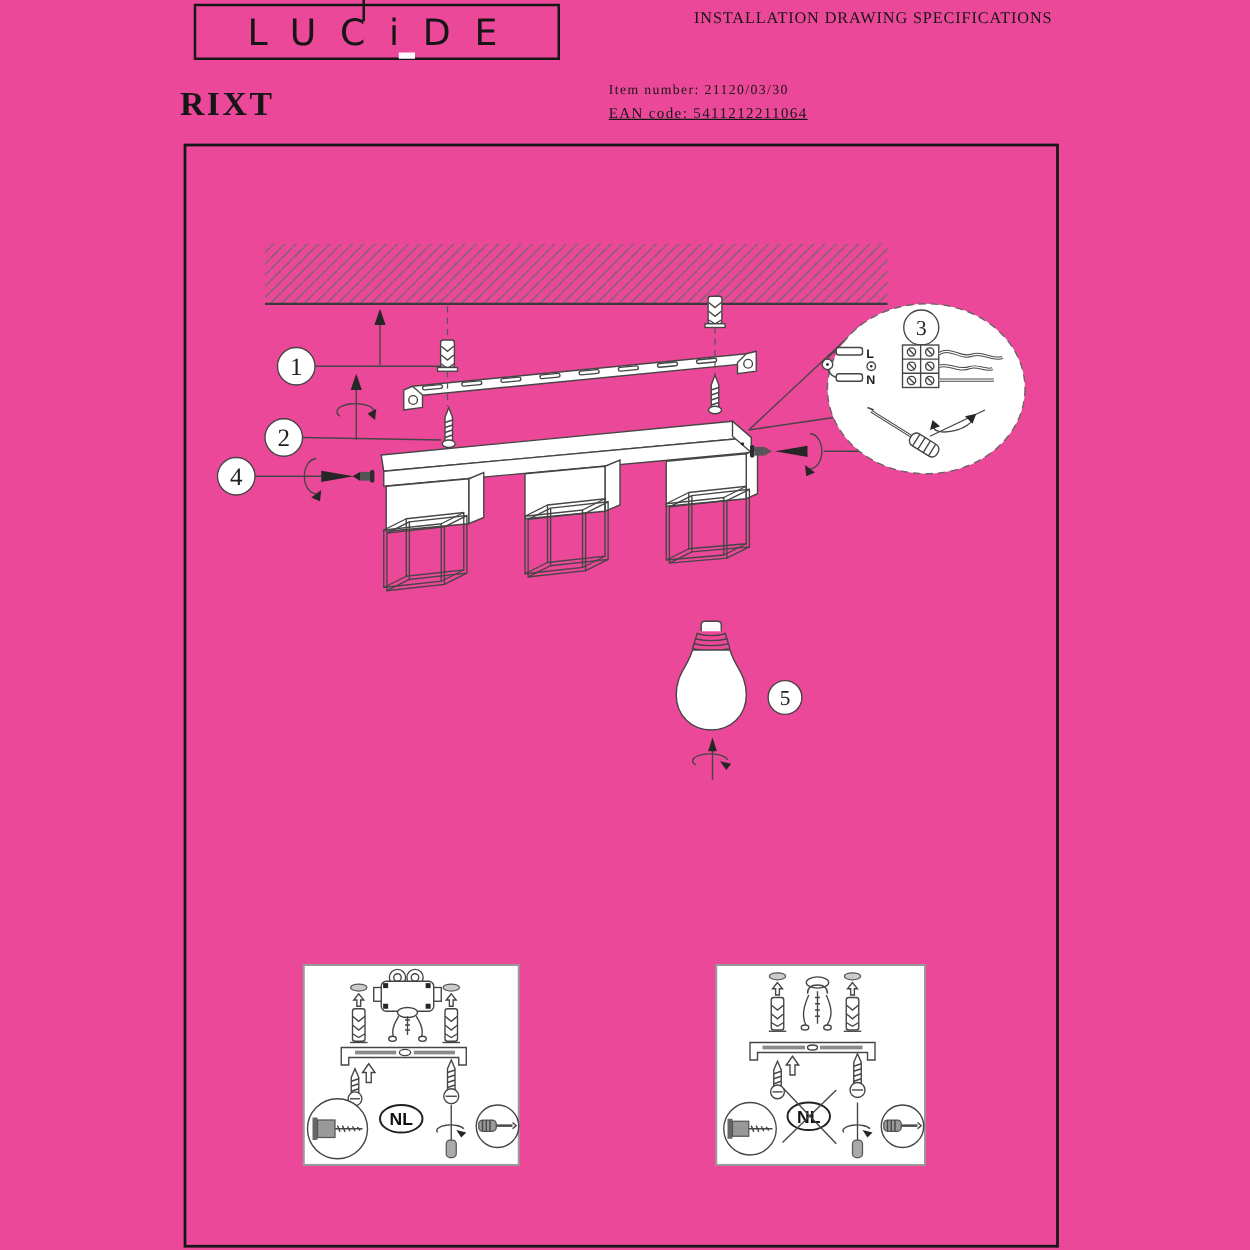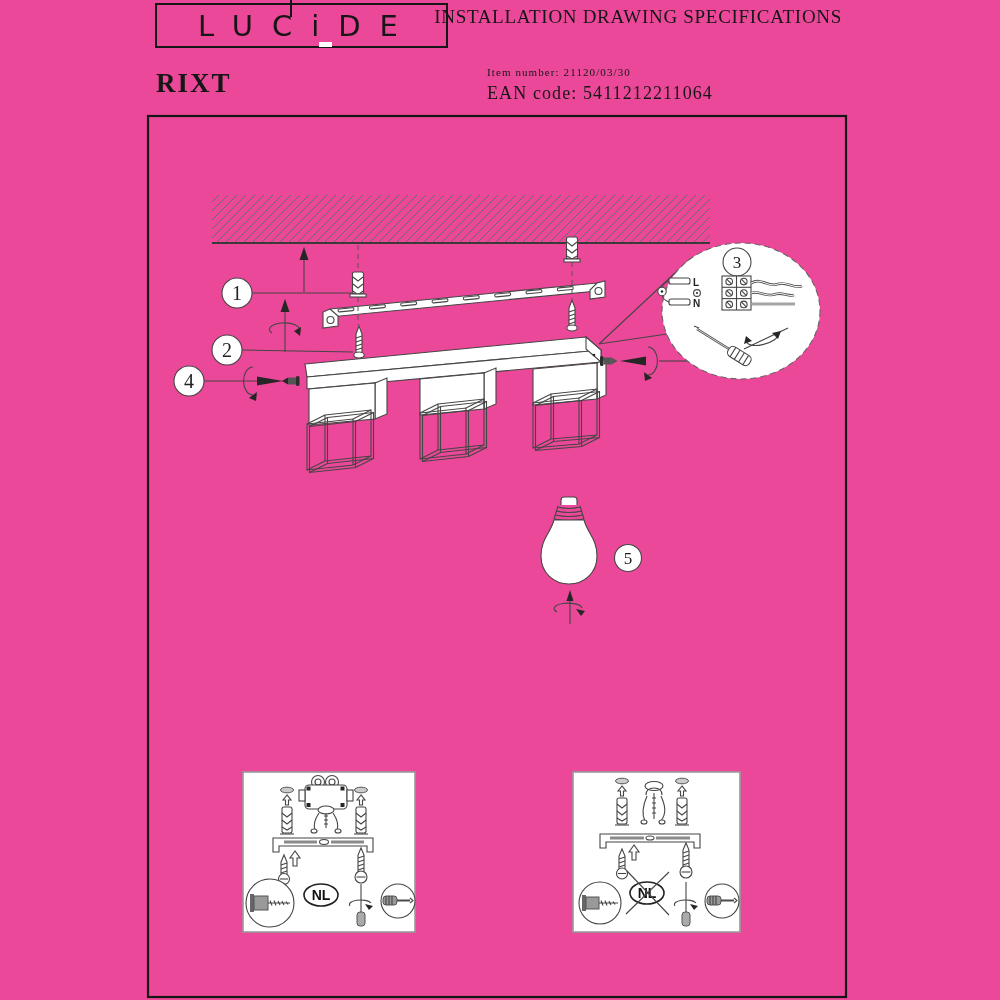--- a/index.html
+++ b/index.html
@@ -6,24 +6,24 @@
   #page{position:relative;width:1000px;height:1000px;background:#ec4899;overflow:hidden;
         font-family:"Liberation Serif",serif;color:#1a1a1a;}
   .abs{position:absolute;}
   
   #logo-box{left:155px;top:3px;width:289px;height:41px;border:2.5px solid #161616;}
   #logo-text{width:100%;height:100%;display:flex;align-items:center;justify-content:center;
              font-family:"DejaVu Sans",sans-serif;font-size:29px;font-weight:400;
              letter-spacing:19px;padding-left:12px;box-sizing:border-box;color:#161616;}
   #logo-cord{left:290px;top:0;width:2px;height:17px;background:#161616;}
   #logo-notch{left:319px;top:42px;width:13px;height:5px;background:#fff;}
-  #spec-title{top:6px;right:158px;font-size:19px;letter-spacing:0.7px;color:#161616;}
-  #product-name{left:156px;top:68px;font-size:27px;letter-spacing:2px;font-weight:600;color:#161616;}
+  #spec-title{top:6px;right:158px;font-size:13px;letter-spacing:0.7px;color:#161616;}
+  #product-name{left:144px;top:68px;font-size:27px;letter-spacing:2px;font-weight:600;color:#161616;}
   #item-number{left:487px;top:66px;font-size:11px;letter-spacing:1.1px;color:#161616;}
-  #ean-code{left:487px;top:83px;font-size:18px;letter-spacing:1.1px;color:#161616;}
+  #ean-code{left:487px;top:83px;font-size:12px;letter-spacing:1.1px;color:#161616;text-decoration:underline;}
   
   svg{position:absolute;left:0;top:0;}
   .step-num{font-family:"Liberation Serif",serif;font-size:20px;fill:#222;}
   .step-num-sm{font-family:"Liberation Serif",serif;font-size:17px;fill:#222;}
   .wire-lbl{font-family:"Liberation Sans",sans-serif;font-size:10px;font-weight:bold;fill:#222;}
   .nl-lbl{font-family:"Liberation Sans",sans-serif;font-size:14px;font-weight:bold;fill:#111;}
   .ln{stroke:#454545;fill:none;stroke-width:1.1;}
   .lnw{stroke:#454545;fill:#fff;stroke-width:1.1;}
   .dash{stroke:#555;fill:none;stroke-width:1;stroke-dasharray:5 4;}
   .fillg{fill:#8a8a8a;stroke:none;}

